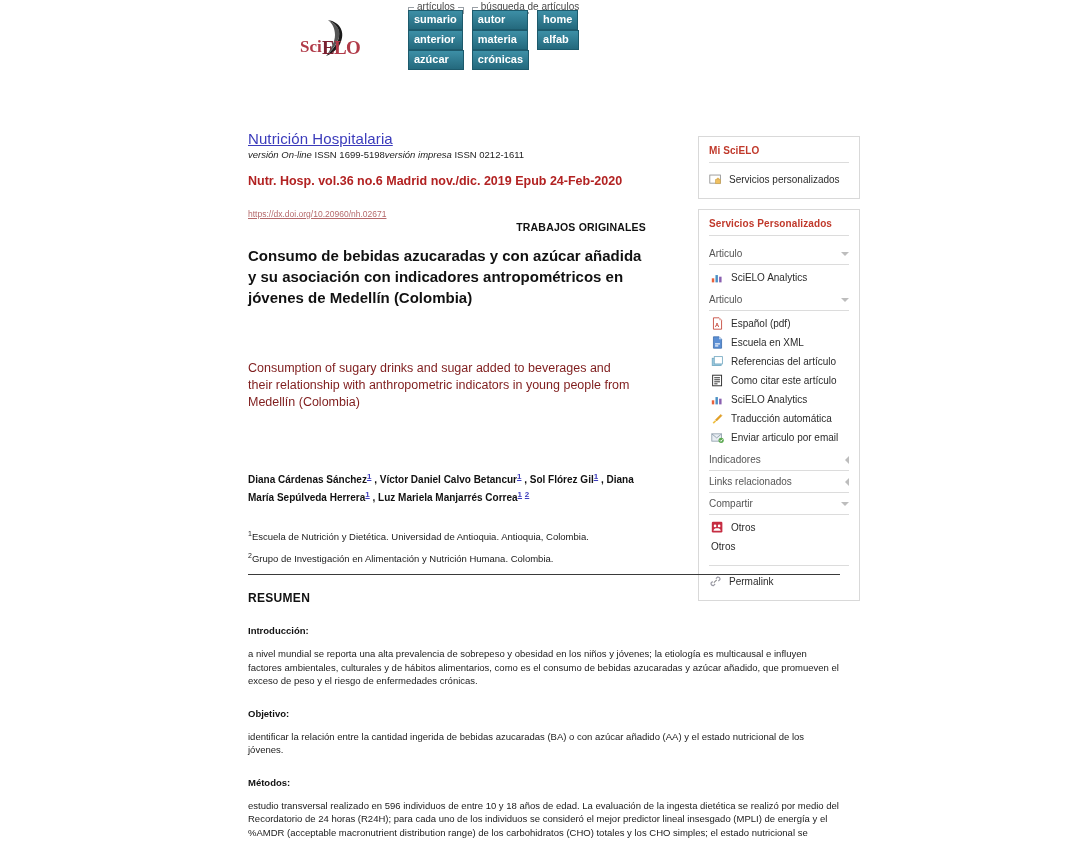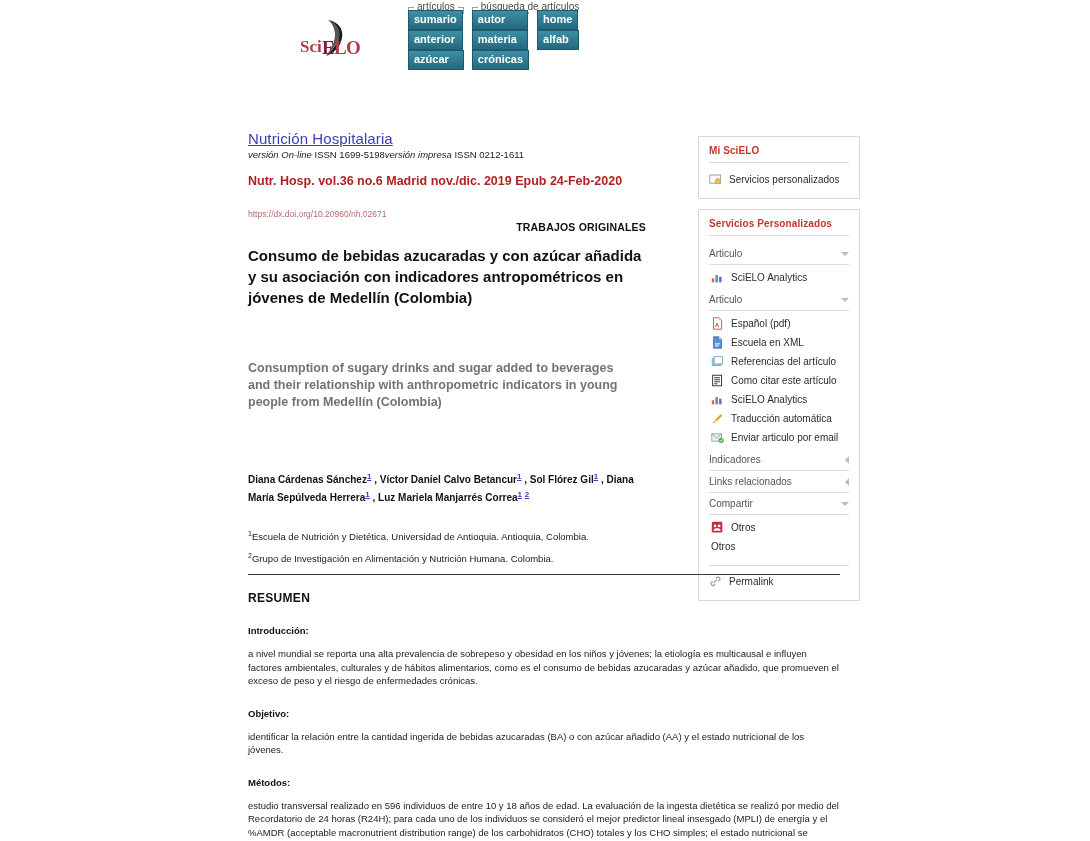--- a/index.html
+++ b/index.html
@@ -116,20 +116,21 @@
     color: #b22222;
     margin: 0 0 14px 0;
     line-height: 15px;
   }
   .doi-line {
     font-size: 8.5px;
     color: #b5696b;
     margin: 0 0 0 0;
     line-height: 11px;
     cursor: pointer;
+    text-decoration: underline;
   }
   .section-kicker {
     font-size: 10.5px;
     font-weight: bold;
     color: #111;
     text-align: right;
     width: 398px;
     margin: 0 0 12px 0;
     letter-spacing: 0.2px;
   }
@@ -137,23 +138,23 @@
     font-size: 15px;
     font-weight: bold;
     line-height: 21px;
     color: #111;
     margin: 0;
     width: 398px;
   }
   .title-gap { height: 52px; }
   .title-en {
     font-size: 12.5px;
-    font-weight: bold;
+    font-weight: normal;
     line-height: 17px;
-    color: #737373;
+    color: #7f1d1d;
     margin: 0;
     width: 385px;
   }
   .authors-gap { height: 58px; }
   .authors {
     font-size: 10px;
     font-weight: bold;
     line-height: 15px;
     color: #111;
     width: 395px;

